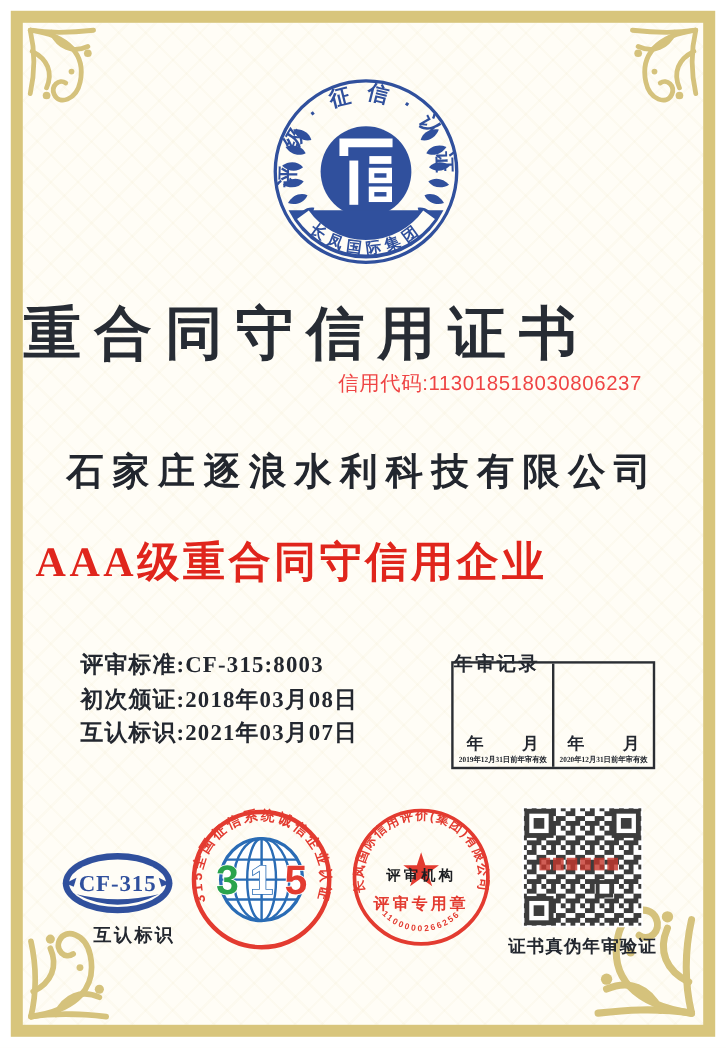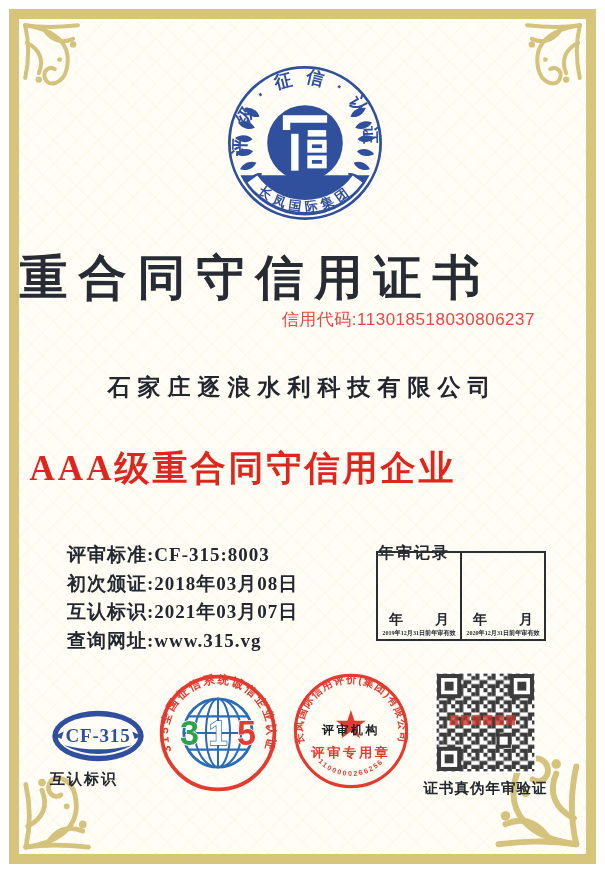--- a/index.html
+++ b/index.html
@@ -24,21 +24,21 @@
   
   .logo { position:absolute; left:222px; top:60px; width:166px; height:166px; }
   .logo svg { display:block; width:100%; height:100%; }
 
   
   .title { position:absolute; left:0; top:246px; width:511px; text-align:center;
     font-size:48px; font-weight:bold; letter-spacing:11px; color:#272c34; }
   .credit { position:absolute; right:70px; top:308px; font-size:17px; font-weight:normal;
     color:#ef4444; letter-spacing:0.5px; }
   .company { position:absolute; left:0; top:372px; width:605px; text-align:center;
-    font-size:23px; font-weight:bold; letter-spacing:7px; color:#22262e; }
+    font-size:31px; font-weight:bold; letter-spacing:7px; color:#22262e; }
   .rating { position:absolute; left:0; top:429px; width:486px; text-align:center;
     font-family:"Liberation Serif", serif; font-size:35px; font-weight:bold;
     letter-spacing:3px; color:#e0251c;margin-top:16px; }
 
   
   .details { position:absolute; left:67px; top:541px; }
   .detail-line { font-family:"Liberation Serif", serif; font-size:19px; font-weight:bold;
     color:#23272f; letter-spacing:1px; line-height:28.5px; }
 
   
@@ -50,21 +50,21 @@
     align-items:center; padding-bottom:1px; }
   .ar-cell + .ar-cell { border-left:2px solid #2b2e33; }
   .ar-ym { display:flex; gap:32px; font-family:"Liberation Serif", serif;
     font-size:14px; font-weight:bold; color:#23272f; }
   .ar-note { font-family:"Liberation Serif", serif; font-size:6.5px; font-weight:bold;
     color:#23272f; white-space:nowrap; transform:scaleX(0.94); }
 
   
   .cf-oval { position:absolute; left:50px; top:707px; width:96px; height:58px; }
   .cf-oval svg { display:block; width:100%; height:100%; }
-  .cf-caption { position:absolute; left:50px; top:770px; width:96px; text-align:left;
+  .cf-caption { position:absolute; left:50px; top:770px; width:96px; text-align:right;
     font-family:"Liberation Serif", serif; font-size:15px; font-weight:bold;
     color:#23272f; letter-spacing:2px; }
   .globe { position:absolute; left:157px; top:672px; width:122px; height:122px; }
   .globe svg { display:block; width:100%; height:100%; }
   .seal { position:absolute; left:291px; top:671px; width:120px; height:120px; }
   .seal svg { display:block; width:100%; height:100%; }
   .qr { position:absolute; left:435px; top:672px; width:101px; height:101px; }
   .qr svg { display:block; width:100%; height:100%; }
   .qr-caption { position:absolute; left:423px; top:779px; width:125px; text-align:center;
     font-family:"Liberation Serif", serif; font-size:14.5px; font-weight:bold;
@@ -169,21 +169,20 @@
 
   <div class="title">重合同守信用证书</div>
   <div class="credit">信用代码:113018518030806237</div>
   <div class="company">石家庄逐浪水利科技有限公司</div>
   <div class="rating">AAA级重合同守信用企业</div>
 
   <div class="details">
     <div class="detail-line">评审标准:CF-315:8003</div>
     <div class="detail-line">初次颁证:2018年03月08日</div>
     <div class="detail-line">互认标识:2021年03月07日</div>
-    <div class="detail-line">查询网址:www.315.vg</div>
   </div>
 
   <div class="ar-label">年审记录</div>
   <div class="ar-box">
     <div class="ar-cell">
       <div class="ar-ym">
         <span>年</span>
         <span>月</span>
       </div>
       <div class="ar-note">2019年12月31日前年审有效</div>

